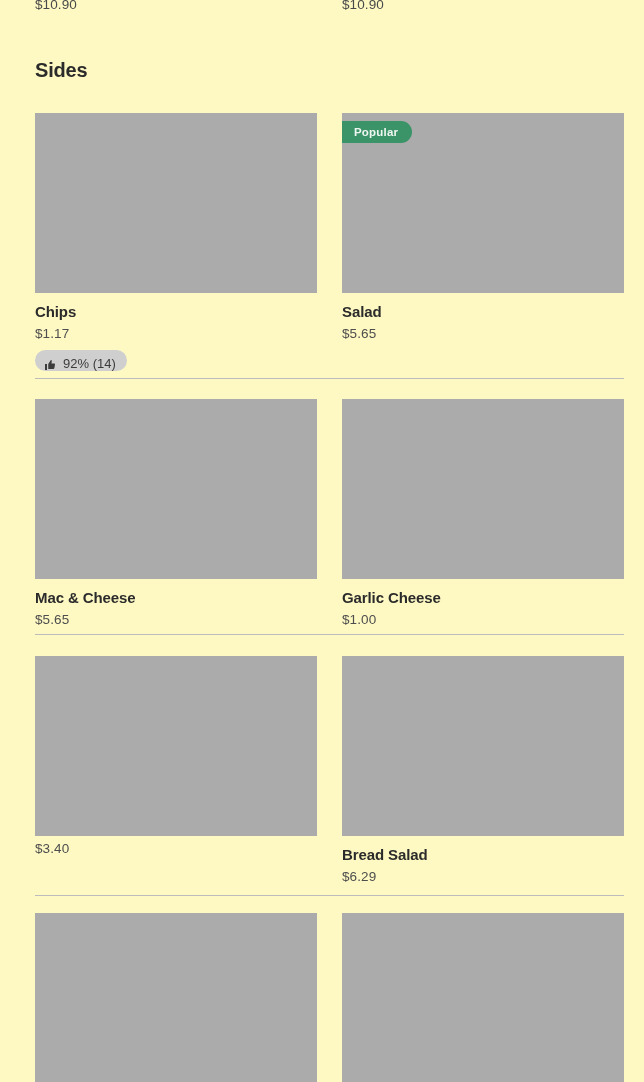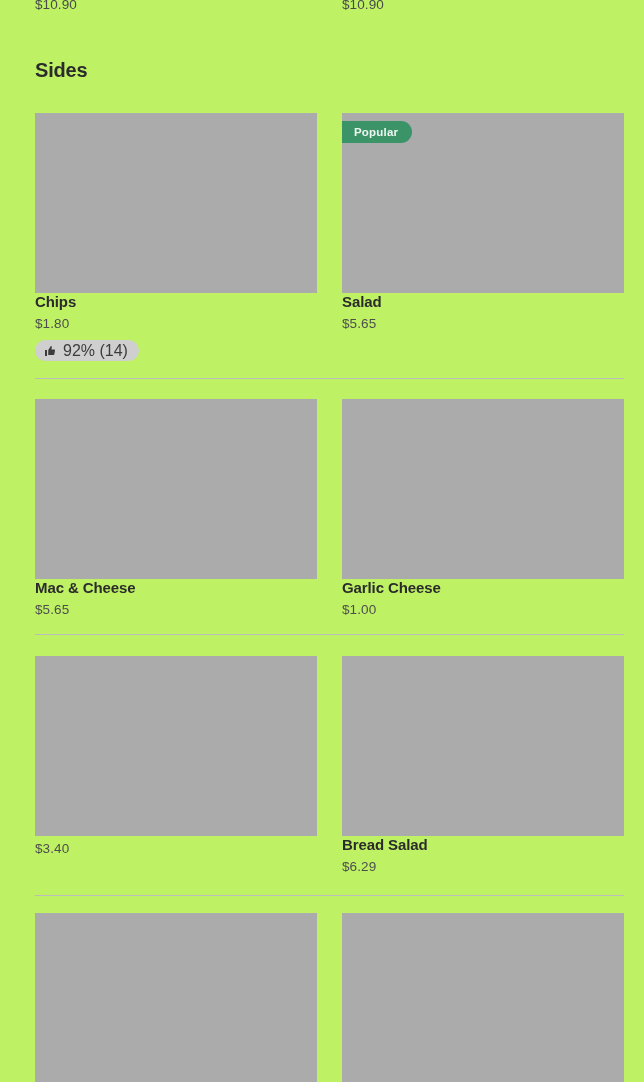--- a/index.html
+++ b/index.html
@@ -13,21 +13,21 @@
     overflow: hidden;
     font-family: "Liberation Sans", sans-serif;
     color: #2b2b2b;
     position: relative;
   }
 
   .page {
     position: relative;
     width: 644px;
     height: 1082px;
-    background: #bef264;
+    background: #fef9c3;
   }
 
   
   .top-clipped-row {
     position: absolute;
     top: -3px;
     left: 0;
     width: 644px;
     height: 18px;
   }
@@ -94,46 +94,46 @@
     color: #eef6f1;
     font-size: 11.5px;
     font-weight: 600;
     letter-spacing: 0.2px;
     border-top-right-radius: 11px;
     border-bottom-right-radius: 11px;
     white-space: nowrap;
   }
 
   .card-title {
-    margin-top: 0;
+    margin-top: 10px;
     font-size: 15px;
     font-weight: 700;
     color: #2b2b2b;
     line-height: 18px;
     letter-spacing: -0.1px;
   }
 
   .card-price {
     margin-top: 5px;
     font-size: 13.5px;
     color: #4e4e4e;
     line-height: 16px;
     letter-spacing: 0.1px;
   }
 
   .rating-pill {
     margin-top: 8px;
     display: inline-flex;
-    align-items: center;
+    align-items: flex-end;
     gap: 7px;
     height: 21px;
     padding: 0 11px 0 9px;
     border-radius: 11px;
     background: #cfcfcf;
-    font-size: 16px;
+    font-size: 13px;
     color: #3c3c3c;
     white-space: nowrap;
   }
   .rating-pill .thumb-icon {
     display: inline-flex;
     width: 12px;
     height: 12px;
     flex: none;
   }
   .rating-pill .thumb-icon svg { display: block; }
@@ -159,21 +159,21 @@
 
   <div class="section-heading">Sides</div>
 
   <div class="grid">
 
     <div class="row" style="position:absolute; top:0; height:273px;">
 
       <div class="card col-left">
         <div class="card-thumb"></div>
         <div class="card-title">Chips</div>
-        <div class="card-price">$1.80</div>
+        <div class="card-price">$1.17</div>
         <div class="rating-pill">
           <span class="thumb-icon">
             <svg width="12" height="12" viewBox="0 0 24 24" aria-hidden="true">
               <path fill="#3c3c3c" d="M2 10h4v12H2zM8.5 10.2l4.6-7.4c.4-.6 1.2-.8 1.8-.4.5.3.8.9.7 1.5L15 9h5.2c1.2 0 2 1 1.8 2.2l-1.3 7.2c-.2 1-1 1.6-2 1.6H8.5z"></path>
             </svg>
           </span>
           <span>92% (14)</span>
         </div>
       </div>
 

